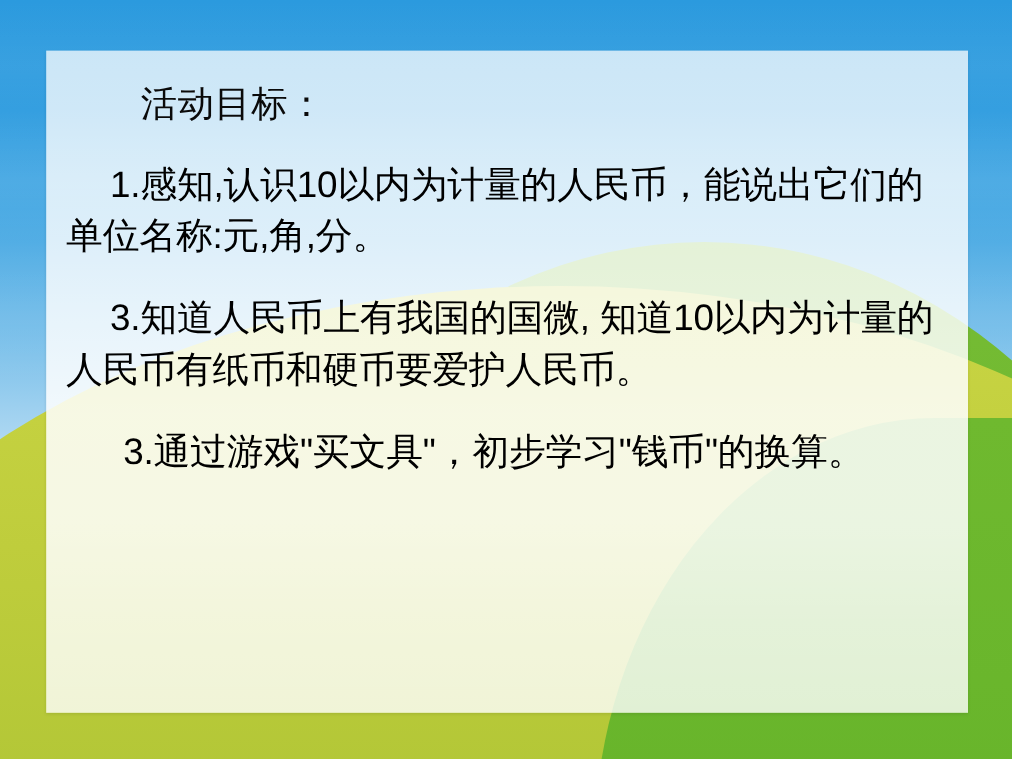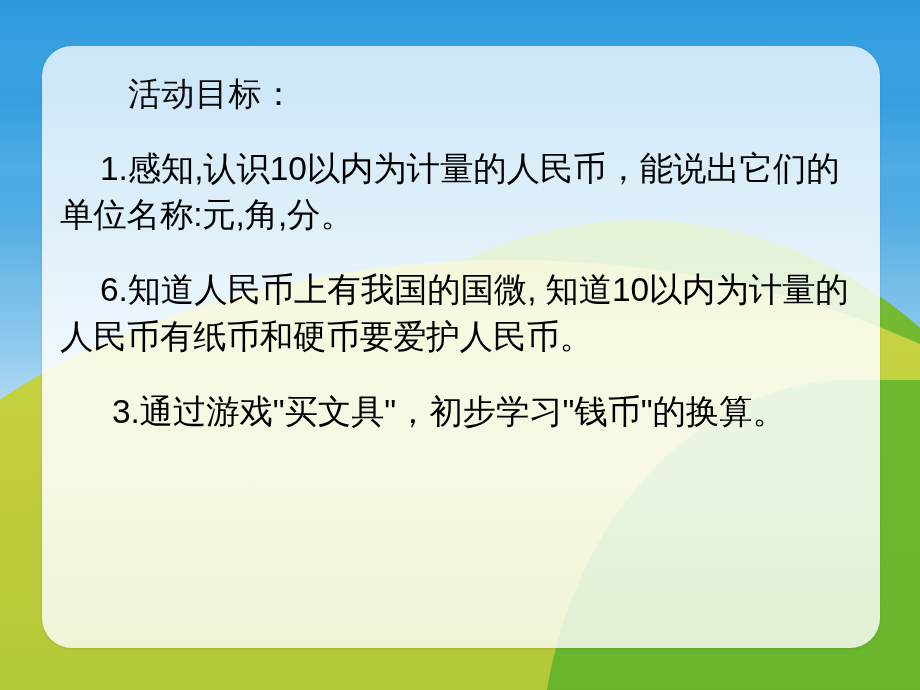--- a/index.html
+++ b/index.html
@@ -100,21 +100,20 @@
     background: linear-gradient(to bottom,
        rgba(255,255,255,0.74)   0px,
        rgba(255,255,255,0.78)  90px,
        rgba(255,255,255,0.82) 220px,
        rgba(255,255,255,0.86) 330px,
        rgba(255,255,255,0.86) 430px,
        rgba(255,255,255,0.82) 520px,
        rgba(255,255,255,0.80) 602px);
     box-shadow: 0 1px 3px rgba(0,0,0,0.10);
     padding: 16px;
-    border-radius: 30px;
   }
 
   
   .text-body {
     position: absolute;
     left: 0;
     top: 0;
     width: 838px;
     height: 602px;
     box-sizing: border-box;
@@ -158,20 +157,20 @@
   <div class="hill-left"></div>
   <div class="hill-corner"></div>
 
   <div id="panel">
     <div class="text-body">
 
       <div class="goal-title">活动目标：</div>
 
       <div class="goal-item item1">1.感知,认识10以内为计量的人民币，能说出它们的单位名称:元,角,分。</div>
 
-      <div class="goal-item item2">6.知道人民币上有我国的国微, 知道10以内为计量的人民币有纸币和硬币要爱护人民币。</div>
+      <div class="goal-item item2">3.知道人民币上有我国的国微, 知道10以内为计量的人民币有纸币和硬币要爱护人民币。</div>
 
       <div class="goal-item item3">3.通过游戏"买文具"，初步学习"钱币"的换算。</div>
 
     </div>
   </div>
 
 </div>
 
 </body></html>

